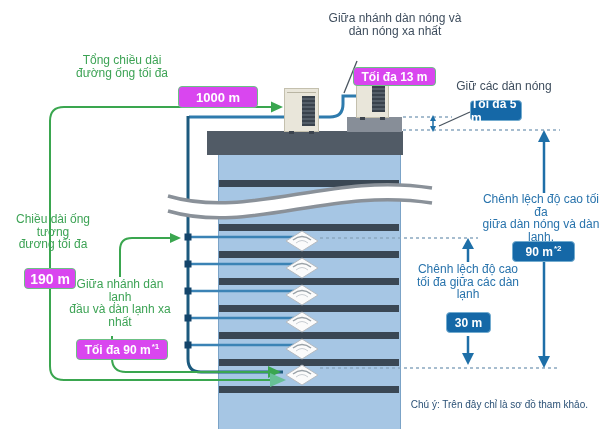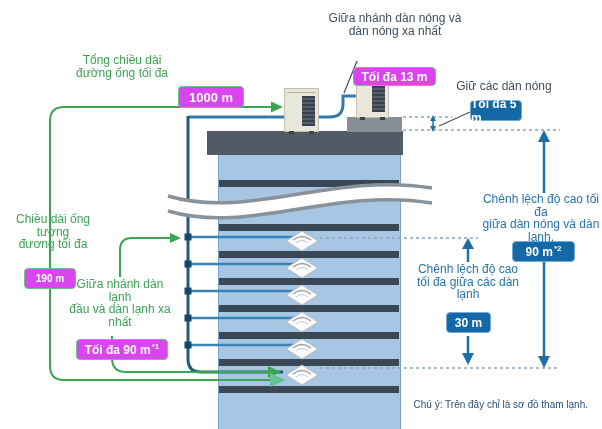--- a/index.html
+++ b/index.html
@@ -204,39 +204,39 @@
     <div>Chênh lệch độ cao tối đa</div>
     <div>giữa dàn nóng và dàn</div>
     <div>lạnh.</div>
   </div>
   <div class="txt blue abs" style="left:409px;top:263px;width:118px">
     <div>Chênh lệch độ cao</div>
     <div>tối đa giữa các dàn</div>
     <div>lạnh</div>
   </div>
 
-  <div class="badge green abs" style="left:178px;top:60px;width:66px;height:22px;font-size:13px">
+  <div class="badge green abs" style="left:178px;top:60px;width:80px;height:22px;font-size:13px">
     <span>1000 m</span>
   </div>
   <div class="badge green abs" style="left:353px;top:41px;width:83px;height:19px">
     <span>Tối đa 13 m</span>
   </div>
   <div class="badge blue abs" style="left:470px;top:100px;width:52px;height:21px">
     <span>Tối đa 5 m</span>
   </div>
-  <div class="badge green abs" style="left:24px;top:242px;width:52px;height:21px;font-size:10px">
+  <div class="badge green abs" style="left:24px;top:242px;width:52px;height:21px;font-size:14px">
     <span>190 m</span>
   </div>
   <div class="badge green abs" style="left:76px;top:313px;width:92px;height:21px">
     <span>Tối đa 90 m</span>
       <sup>*1</sup>
   </div>
   <div class="badge blue abs" style="left:512px;top:241px;width:63px;height:21px">
     <span>90 m</span>
       <sup>*2</sup>
   </div>
   <div class="badge blue abs" style="left:446px;top:312px;width:45px;height:21px">
     <span>30 m</span>
   </div>
 
-  <div id="note" class="abs" style="left:340px;top:399px;width:248px">Chú ý: Trên đây chỉ là sơ đồ tham lạnh.</div>
+  <div id="note" class="abs" style="left:340px;top:399px;width:248px">Chú ý: Trên đây chỉ là sơ đồ tham khảo.</div>
 
 </div>
 
 </body></html>

